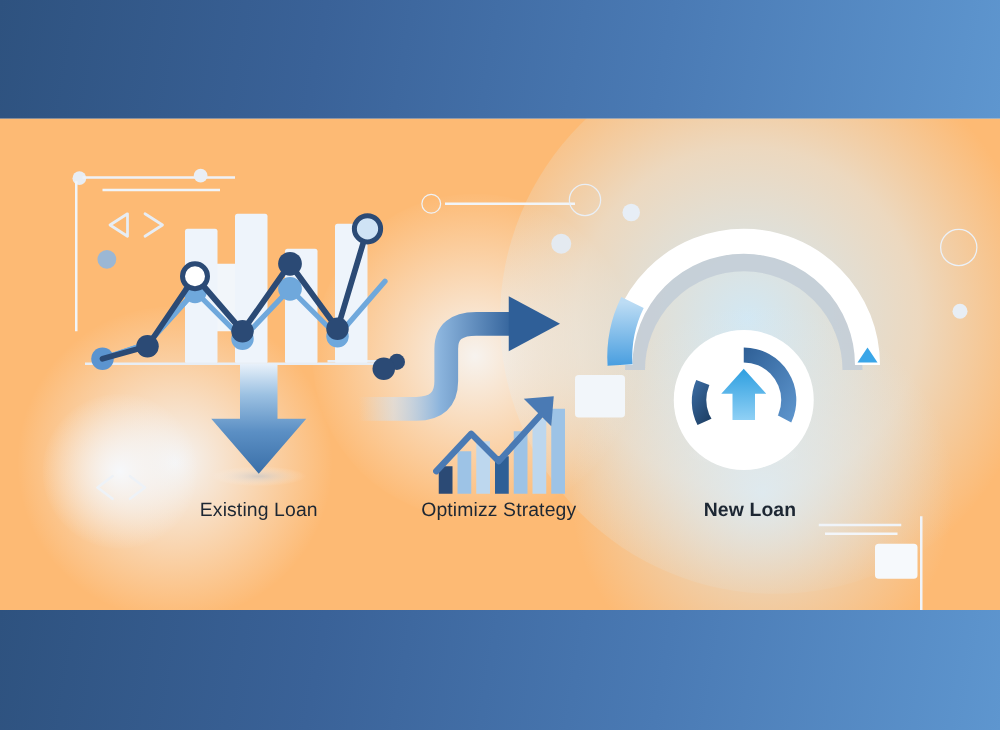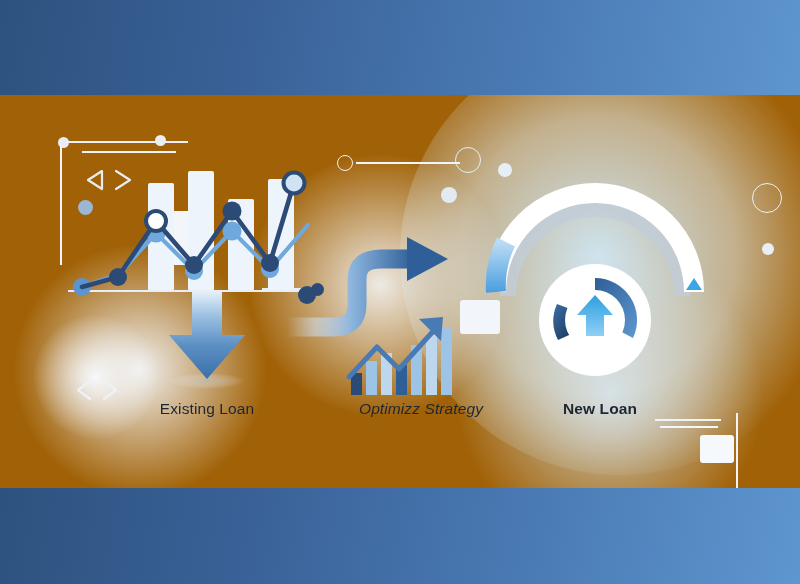--- a/index.html
+++ b/index.html
@@ -21,21 +21,21 @@
     position: absolute; left: 0; width: 800px;
     background: linear-gradient(100deg, #2e527f 0%, #3a6298 32%, #4a7ab4 66%, #5e96cf 100%);
   }
   .band-top    { top: 0;    height: 95px; }
   .band-bottom { top: 488px; height: 96px; }
 
   
   .canvas {
     position: absolute; left: 0; top: 95px;
     width: 800px; height: 393px;
-    background: #a16207;
+    background: #fdba74;
     overflow: hidden;
   }
 
   
   .glow { position: absolute; border-radius: 50%; pointer-events: none; }
   .glow-right {
     right: -40px; top: -60px; width: 440px; height: 440px;
     background: radial-gradient(circle at 45% 50%, rgba(208,234,250,.95) 0%, rgba(223,241,252,.55) 42%, rgba(255,255,255,0) 72%);
   }
   .glow-right2 {
@@ -260,19 +260,19 @@
         <ellipse cx="125" cy="214" rx="46" ry="8" fill="url(#gaugeShadow)"></ellipse>
         <circle cx="125" cy="170" r="56" fill="#ffffff"></circle>
         <path d="M125 128 A42 42 0 0 1 163 188 L146 179 A23 23 0 0 0 125 149 Z" fill="url(#segUpper)"></path>
         <path d="M88 190 A42 42 0 0 1 87 154 L108 162 A23 23 0 0 0 108 181 Z" fill="url(#segLower)"></path>
         <circle cx="125" cy="170" r="30" fill="#ffffff"></circle>
         <path d="M125 145 L143 165 L134 165 L134 186 L116 186 L116 165 L107 165 Z" fill="url(#upArrowGrad)"></path>
       </svg>
     </div>
 
     <div class="step-label" style="left:122px;top:305px;width:170px;">Existing Loan</div>
-    <div class="step-label" style="left:336px;top:305px;width:170px;font-style:italic;">Optimizz Strategy</div>
+    <div class="step-label" style="left:314px;top:305px;width:170px;">Optimizz Strategy</div>
     <div class="step-label" style="left:520px;top:305px;width:160px;font-weight:bold;">New Loan</div>
 
   </div>
 
   <div class="band band-bottom"></div>
 </div>
 
 </body></html>

